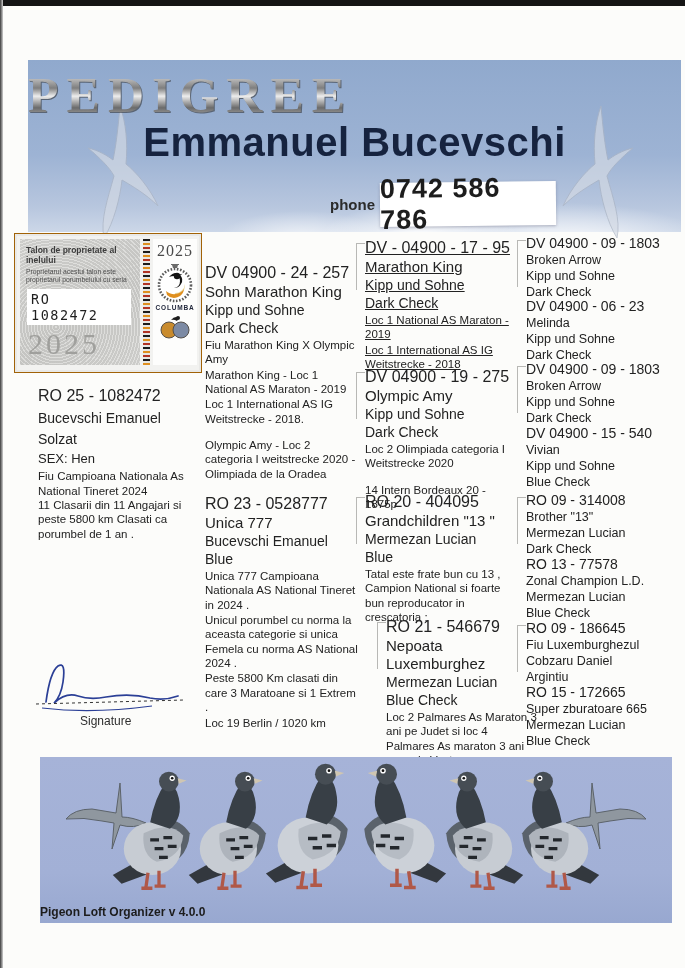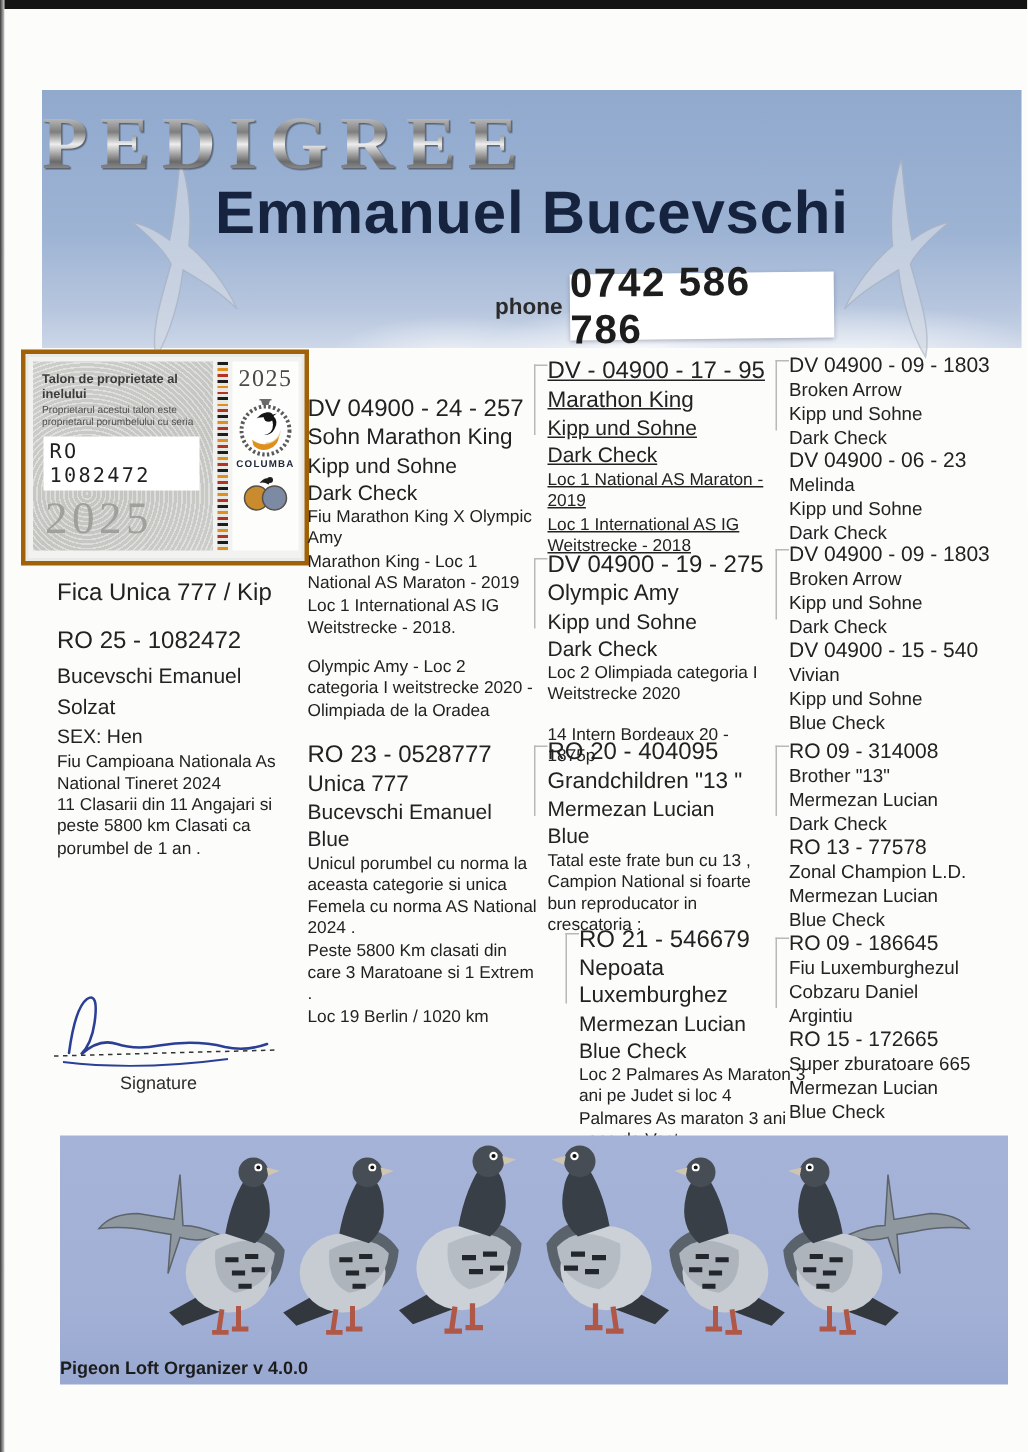--- a/index.html
+++ b/index.html
@@ -28,21 +28,21 @@
   .phone-box{position:absolute;left:352px;top:122px;width:176px;height:44px;background:#fff;
     box-shadow:0 1px 3px rgba(60,60,90,.35);transform:rotate(-.6deg);
     display:flex;align-items:center;justify-content:center;}
   .phone-number{font-size:27px;font-weight:bold;color:#1d1d1d;letter-spacing:1px;}
   .fly-pigeon{position:absolute;opacity:.85;}
   .fly-left{left:30px;top:38px;}
   .fly-right{right:18px;top:38px;transform:scaleX(-1);}
 
   
   .talon{position:absolute;left:14px;top:233px;width:186px;height:138px;background:#f2f2f0;
-    border:3px solid #a16207;box-shadow:0 0 0 2px #e9e9e7 inset;}
+    border:1px solid #a16207;box-shadow:0 0 0 2px #e9e9e7 inset;}
   .talon-gray{position:absolute;left:5px;top:5px;width:120px;height:126px;
     background:
       repeating-radial-gradient(circle at 30% 70%, rgba(255,255,255,.25) 0 1px, rgba(120,120,120,.12) 1px 3px),
       linear-gradient(145deg,#d9d9d6,#cfcfcc 60%,#d8d8d5);}
   .talon-title{margin:7px 6px 2px;font-size:8.5px;font-weight:bold;color:#3c3c3c;line-height:1.15;}
   .talon-sub{margin:0 6px;font-size:6.8px;color:#4d4d4d;line-height:1.2;}
   .talon-ringbox{margin:5px 7px 2px;background:#fff;padding:2px 4px;width:96px;
     font-family:"DejaVu Sans Mono",monospace;font-size:13.5px;letter-spacing:1.5px;color:#1f1f1f;}
   .talon-year-big{margin:1px 0 0 8px;font-family:"Liberation Serif",serif;font-size:30px;
     color:#9b9b98;letter-spacing:3px;opacity:.9;}
@@ -132,21 +132,20 @@
       <svg width="34" height="26" viewBox="0 0 34 26" style="margin-top:3px;">
         <circle cx="11" cy="16" r="8" fill="#c98b2d" stroke="#55504a" stroke-width="1"></circle>
         <circle cx="23" cy="16" r="8" fill="#7c8aa4" stroke="#55504a" stroke-width="1"></circle>
         <path d="M13 6 q4 -5 8 -2 l-2 3 q-3 -2 -6 -1 Z" fill="#1d1d1d"></path>
         <circle cx="20" cy="4" r="2" fill="#1d1d1d"></circle>
       </svg>
     </div>
   </div>
 
   <div class="subject">
-    <div class="s-name">Fica Unica 777 / Kip</div>
     <div class="s-ring">RO 25 - 1082472</div>
     <div class="s-line">Bucevschi Emanuel</div>
     <div class="s-line">Solzat</div>
     <div class="s-sex">SEX: Hen</div>
     <p class="s-note">Fiu Campioana Nationala As National Tineret 2024</p>
     <p class="s-note">11 Clasarii din 11 Angajari si peste 5800 km Clasati ca porumbel de 1 an .</p>
   </div>
 
   <div class="signature-wrap">
     <svg width="160" height="58" viewBox="0 0 160 58">
@@ -166,20 +165,21 @@
     <p>Marathon King  -  Loc 1 National  AS Maraton - 2019</p>
     <p>Loc 1 International AS  IG Weitstrecke - 2018.</p>
     <p class="gap">Olympic Amy -  Loc 2 categoria I weitstrecke 2020 - Olimpiada de la Oradea</p>
   </div>
 
   <div class="block col2" style="left:205px;top:494px;width:154px;">
     <div class="b-ring">RO  23 - 0528777</div>
     <div class="b-name">Unica 777</div>
     <div class="b-line">Bucevschi Emanuel</div>
     <div class="b-line">Blue</div>
+    <p>Unica 777 Campioana Nationala AS National Tineret in 2024 .</p>
     <p>Unicul porumbel cu norma la aceasta categorie si unica Femela cu norma AS National 2024 .</p>
     <p>Peste 5800 Km clasati din care 3 Maratoane si 1 Extrem .</p>
     <p>Loc 19 Berlin / 1020 km</p>
   </div>
 
   <div class="block col3" style="left:365px;top:238px;width:152px;text-decoration:underline;">
     <div class="bracket"></div>
     <div class="b-ring">DV - 04900 - 17 - 95</div>
     <div class="b-name">Marathon King</div>
     <div class="b-line">Kipp und Sohne</div>

